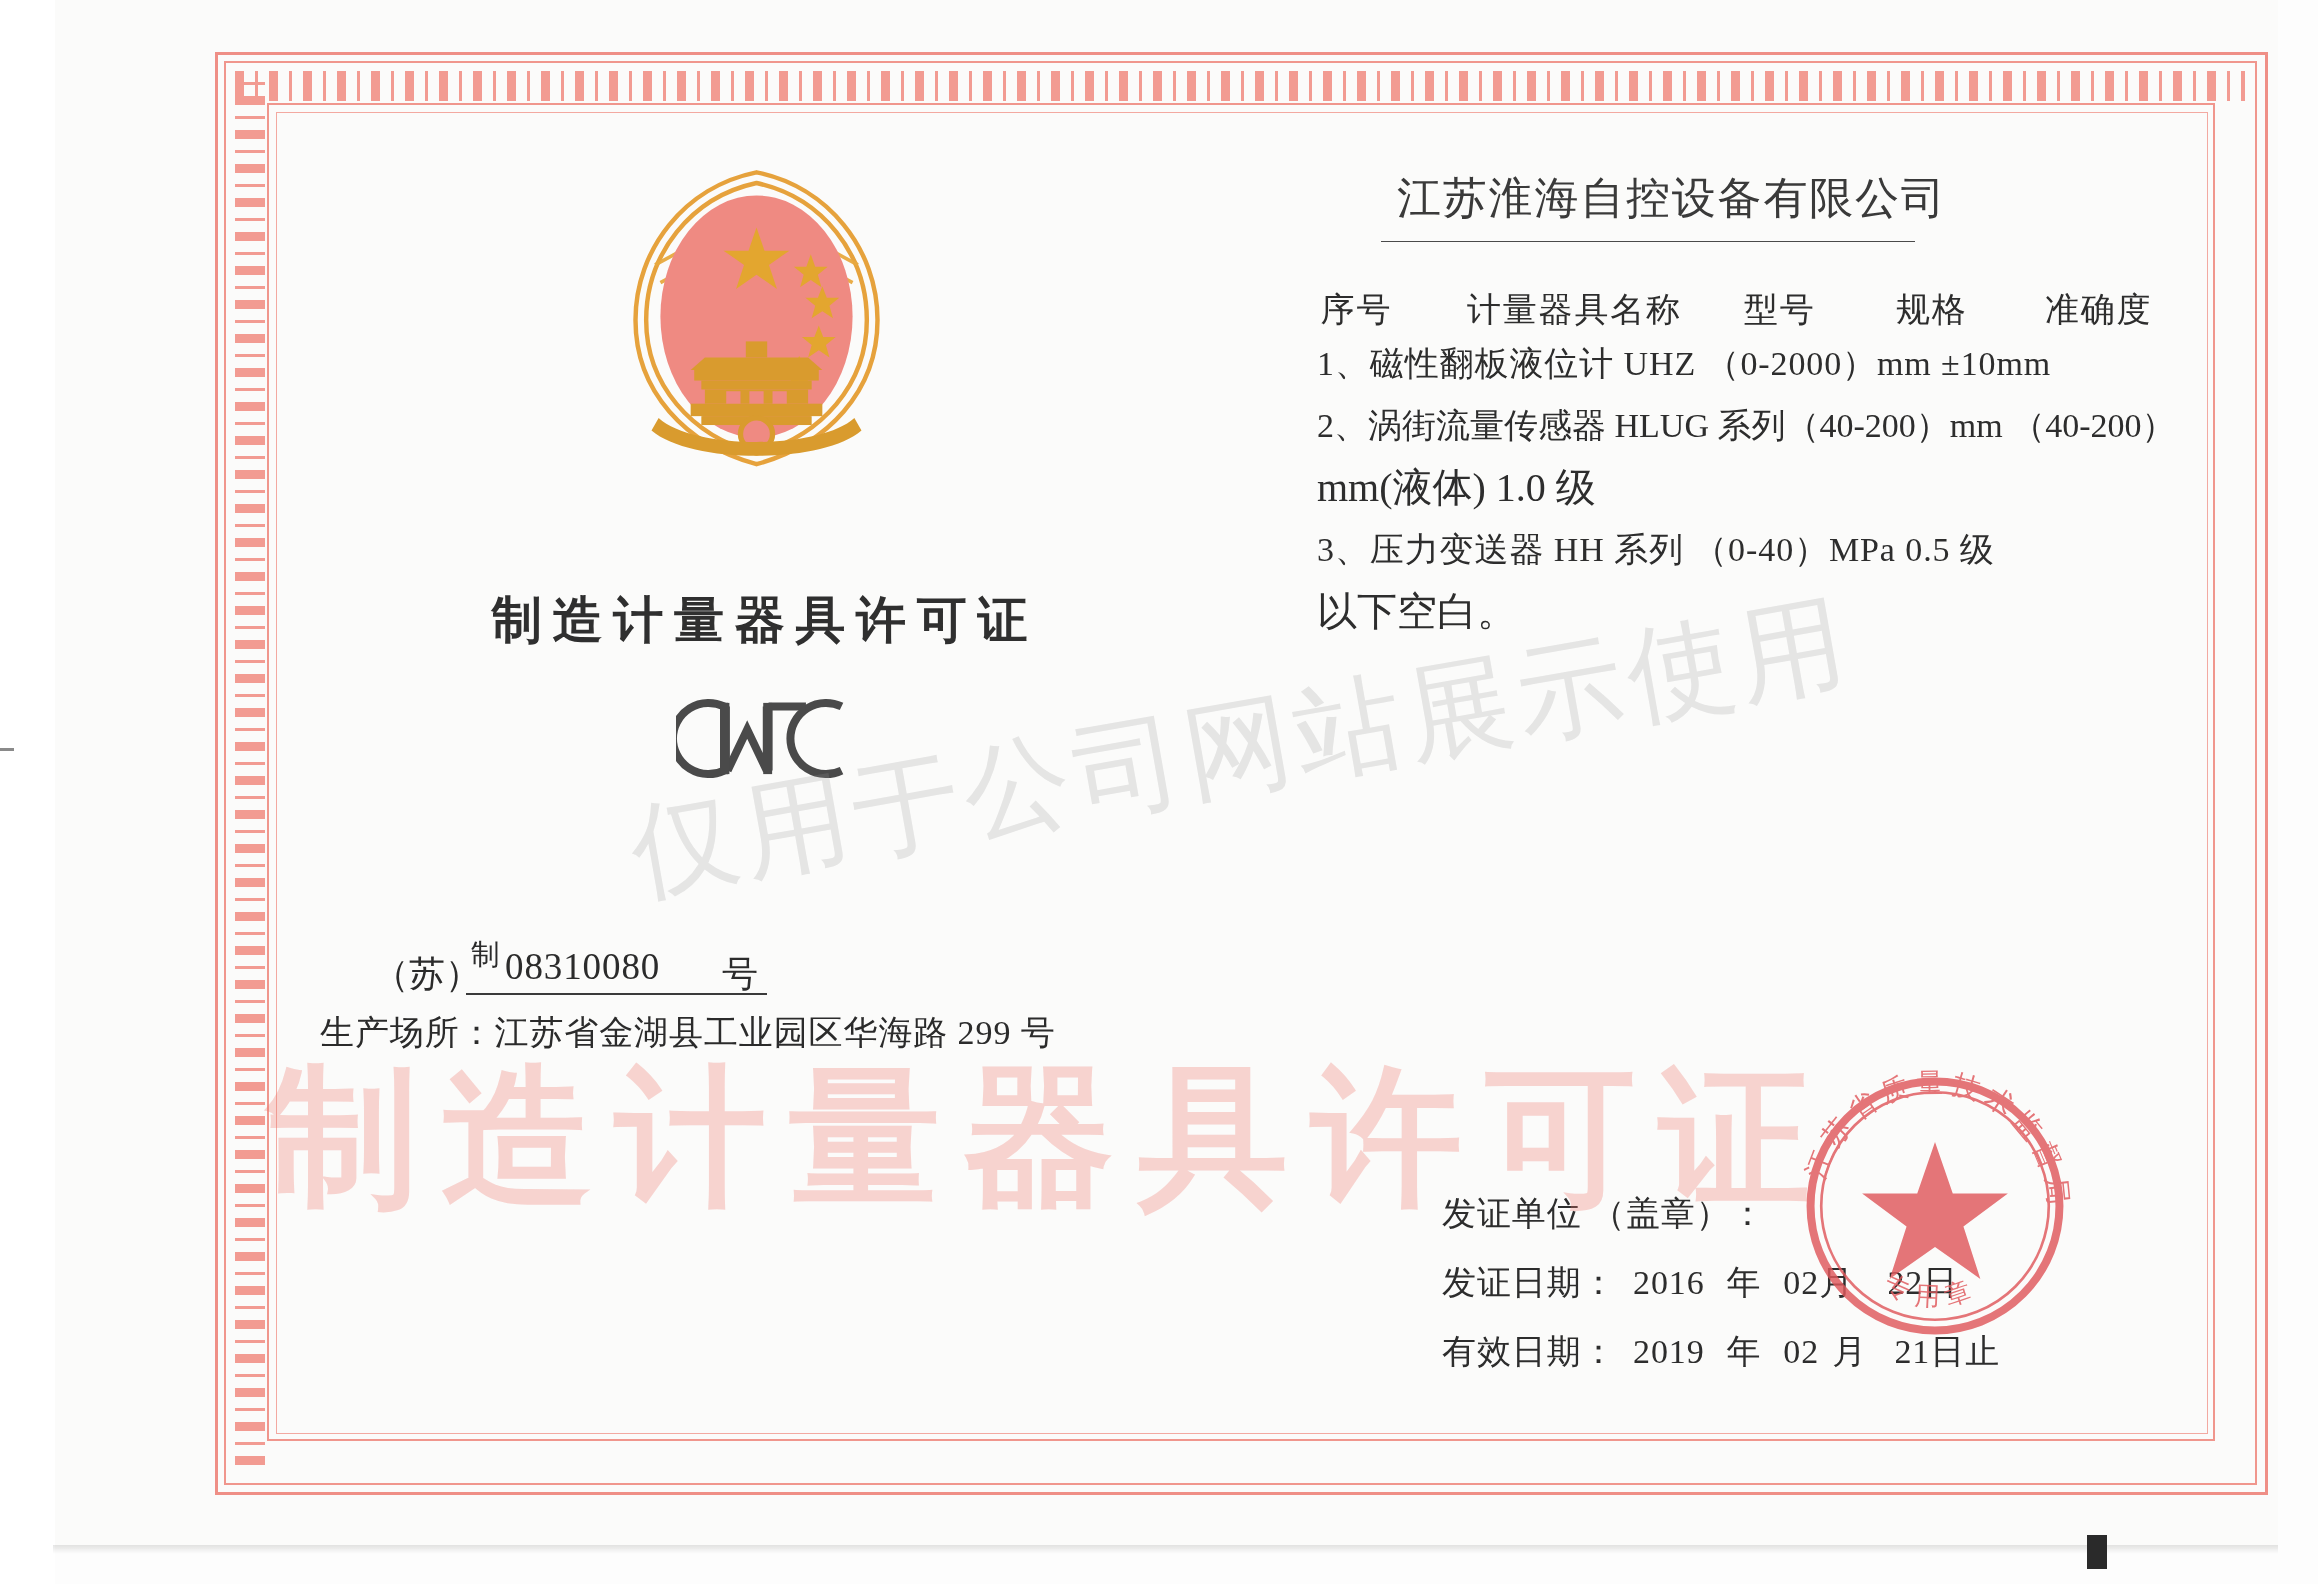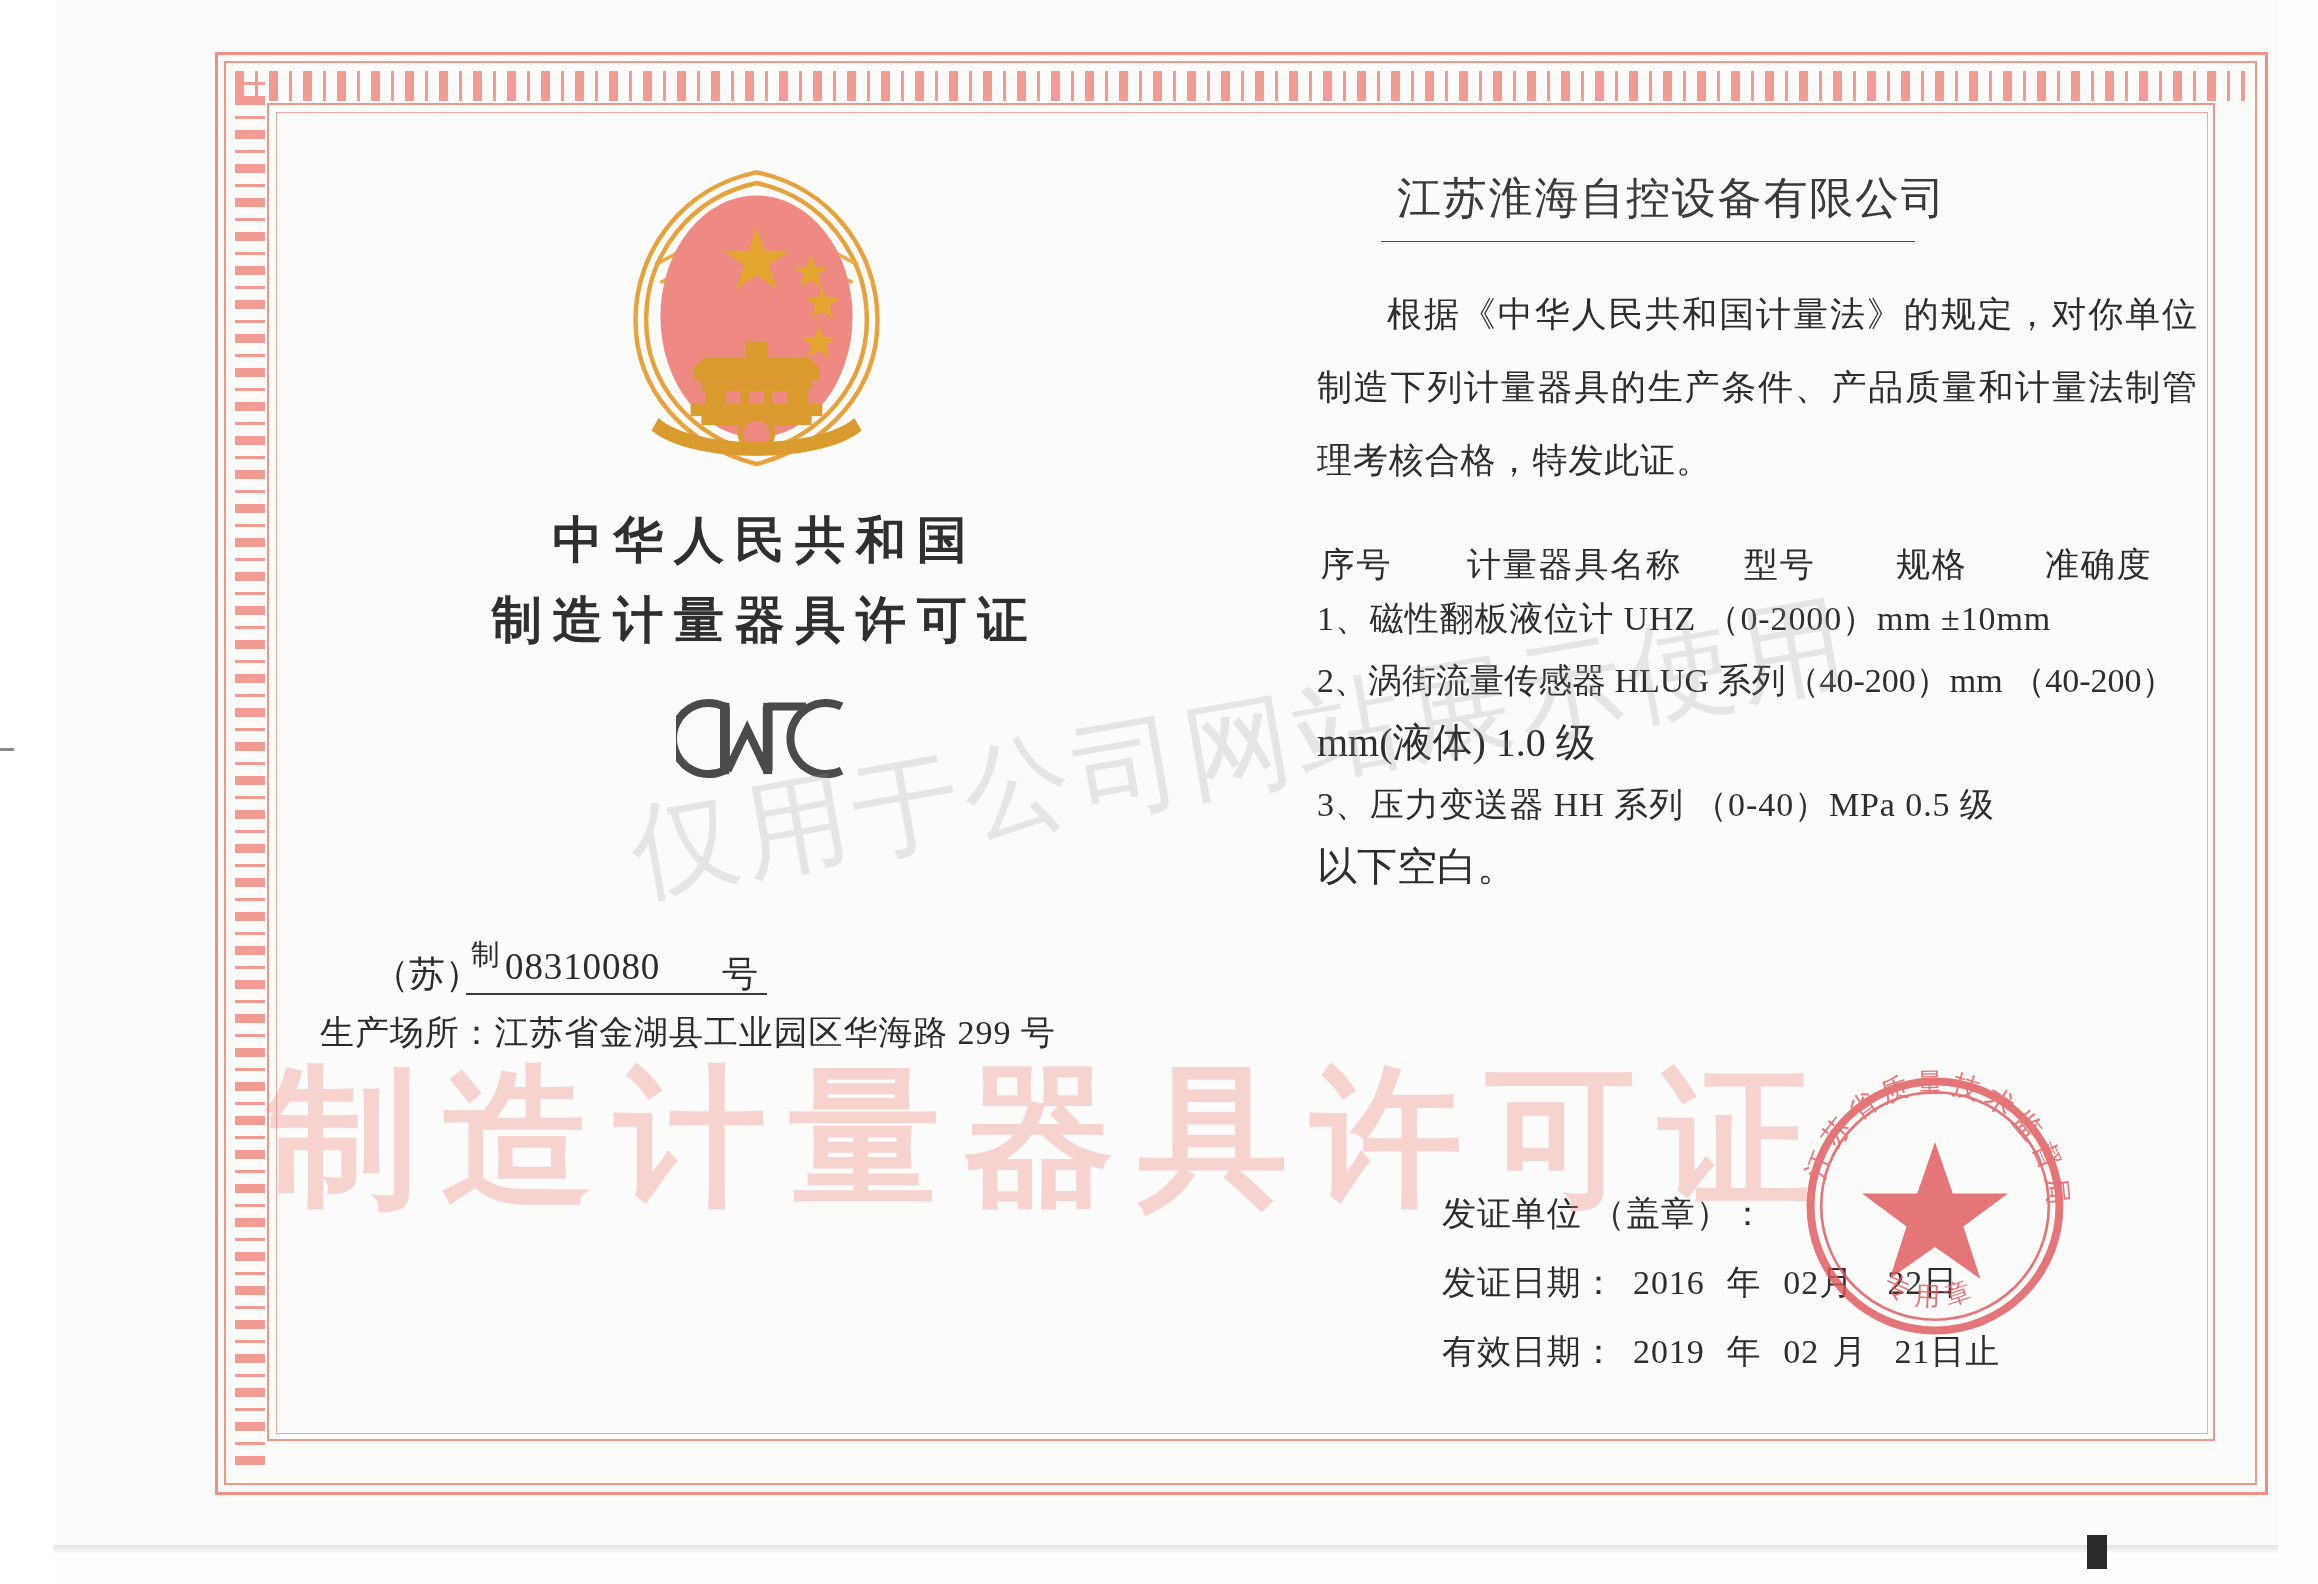--- a/index.html
+++ b/index.html
@@ -351,21 +351,20 @@
           </g>
 
           <g fill="#d99b2e">
             <rect x="108" y="298" width="124" height="10"></rect>
             <circle cx="170" cy="318" r="18" fill="#ef8a82" stroke="#d99b2e" stroke-width="6"></circle>
             <path d="M60 300 C 100 336, 240 336, 280 300 L 288 314 C 244 352, 96 352, 52 314 Z"></path>
           </g>
         </svg>
       </div>
 
-      <div id="title1" class="cn-title">中华人民共和国</div>
       <div id="title2" class="cn-title">制造计量器具许可证</div>
 
       <div id="cmc">
         <svg width="178" height="89" viewBox="0 0 200 100" xmlns="http://www.w3.org/2000/svg">
           <g fill="none" stroke="#4a4a4a" stroke-width="9">
             <path d="M54 14 A40 40 0 1 0 54 86"></path>
             <path d="M186 14 A40 40 0 1 0 186 86"></path>
             <path d="M54 10 L54 90"></path>
             <path d="M54 10 L54 90"></path>
             <path d="M56 86 L56 14"></path>
@@ -388,21 +387,20 @@
         <div id="licenseNoUnderline"></div>
       </div>
 
       <div id="siteRow">生产场所：江苏省金湖县工业园区华海路 299 号</div>
     </div>
 
     <div id="rightcol">
       <div id="company">江苏淮海自控设备有限公司</div>
       <div id="companyUnderline"></div>
 
-      <div id="para"><span class="indent"></span><span>根据《中华人民共和国计量法》的规定，对你单位制造下列计量器具的生产条件、产品质量和计量法制管理考核合格，特发此证。</span></div>
 
       <div id="tablehead">
         <span class="th-0">序号</span>
         <span class="th-1">计量器具名称</span>
         <span class="th-2">型号</span>
         <span class="th-3">规格</span>
         <span class="th-4">准确度</span>
       </div>
 
       <div class="item">1、磁性翻板液位计   UHZ      （0-2000）mm    ±10mm</div>

